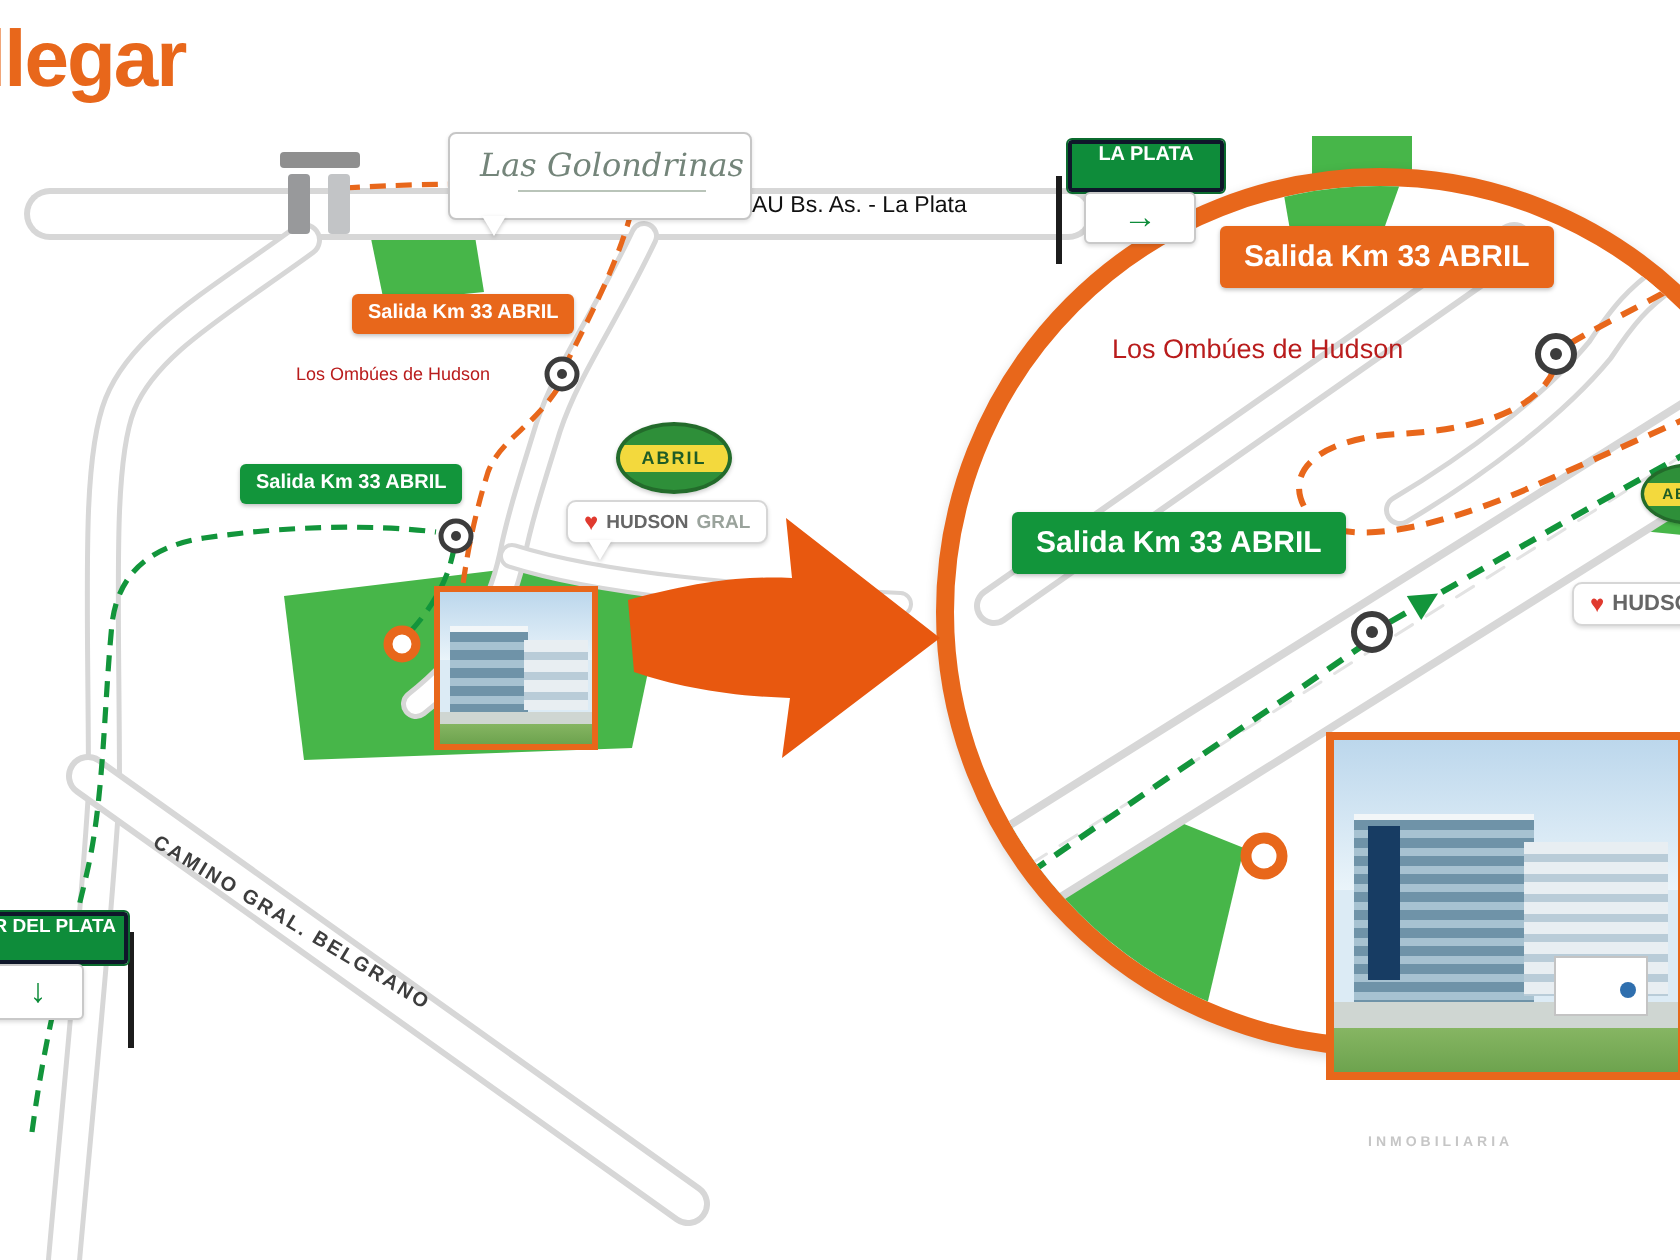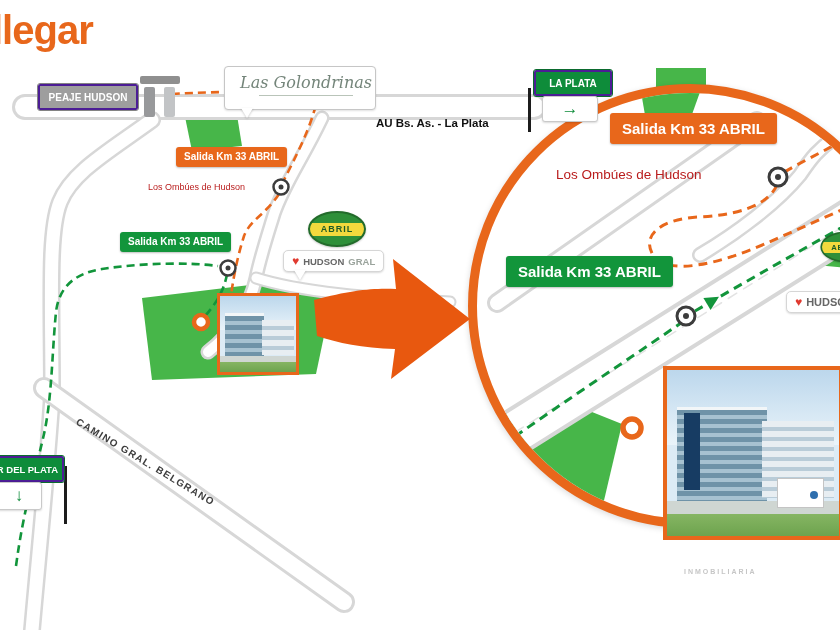--- a/index.html
+++ b/index.html
@@ -10,22 +10,22 @@
 
   
   .badge{position:absolute;color:#fff;font-weight:700;border-radius:3px;white-space:nowrap;
          z-index:7;box-shadow:0 1px 2px rgba(0,0,0,.25);line-height:1;}
   .badge.sm{font-size:10px;padding:5px 8px;}
   .badge.lg{font-size:15px;padding:8px 12px;}
   .badge.orange{background:#E8671B;}
   .badge.green{background:#12953B;}
 
   
-  .gsign{position:absolute;background:#0E8C3A;border:2px solid #4c1d95;outline:1px solid #0b6b2e;
-         color:#fff;font-weight:700;display:flex;align-items:center;justify-content:center;
+  .gsign{position:absolute;background:#0E8C3A;border:2px solid #0f172a;outline:1px solid #0b6b2e;
+         color:#fff;font-weight:700;display:flex;align-items:flex-start;justify-content:center;
          z-index:7;border-radius:2px;white-space:nowrap;}
   .whitebox{position:absolute;background:#fff;border:1px solid #c9c9c9;border-radius:3px;
             display:flex;align-items:center;justify-content:center;z-index:7;
             box-shadow:0 1px 2px rgba(0,0,0,.15);}
   .post{position:absolute;background:#1c1c1c;width:3px;z-index:6;}
 
   .maplabel{position:absolute;z-index:7;color:#b91c1c;}
 
   .tail{position:absolute;width:0;height:0;border-left:6px solid transparent;
         border-right:6px solid transparent;border-top:10px solid #fff;
@@ -79,21 +79,21 @@
   .toll .roof{position:absolute;left:0;top:0;width:40px;height:8px;background:#8f8f8f;border-radius:2px;}
   .toll .p1{position:absolute;left:4px;top:11px;width:11px;height:30px;background:#98999b;border-radius:2px;}
   .toll .p2{position:absolute;left:24px;top:11px;width:11px;height:30px;background:#c2c4c6;border-radius:2px;}
 
   .wm{position:absolute;left:684px;top:568px;font-size:7px;letter-spacing:2px;color:#c6c6c6;
       font-weight:700;z-index:9;white-space:nowrap;}
 
   .camino{position:absolute;left:80px;top:416px;transform:rotate(31deg);transform-origin:left top;
           font-size:10px;font-weight:700;color:#3d3d3d;letter-spacing:1.2px;z-index:7;white-space:nowrap;}
 
-  .hwylabel{position:absolute;left:376px;top:117px;font-size:11.5px;font-weight:700;color:#111;
+  .hwylabel{position:absolute;left:376px;top:97px;font-size:11.5px;font-weight:400;color:#111;
             z-index:7;white-space:nowrap;}
 </style>
 </head>
 <body>
 
 <div class="canvas">
 
   <svg class="abs" style="left:0;top:0;z-index:1;" width="840" height="630" viewBox="0 0 840 630">
 
     <g>
@@ -186,23 +186,20 @@
     </div>
   </div>
 
   <svg class="abs" style="left:0;top:0;z-index:6;pointer-events:none;" width="840" height="630" viewBox="0 0 840 630">
     <path d="M314 300 C352 290 372 288 396 289 L393 259 L470 319 L391 379 L395 349
              C362 348 338 343 317 336 Z" fill="#E8580F"></path>
   </svg>
 
   <div class="title">llegar</div>
 
-  <div class="gsign" style="left:38px;top:84px;width:96px;height:22px;font-size:10px;background:#9e9e9e;outline-color:#838383;">
-    <span>PEAJE HUDSON</span>
-  </div>
 
   <div class="toll">
     <div class="roof"></div>
       <div class="p1"></div>
       <div class="p2"></div>
   </div>
 
   <div class="golon">
     <div class="name">Las Golondrinas</div>
     <div class="line"></div>

